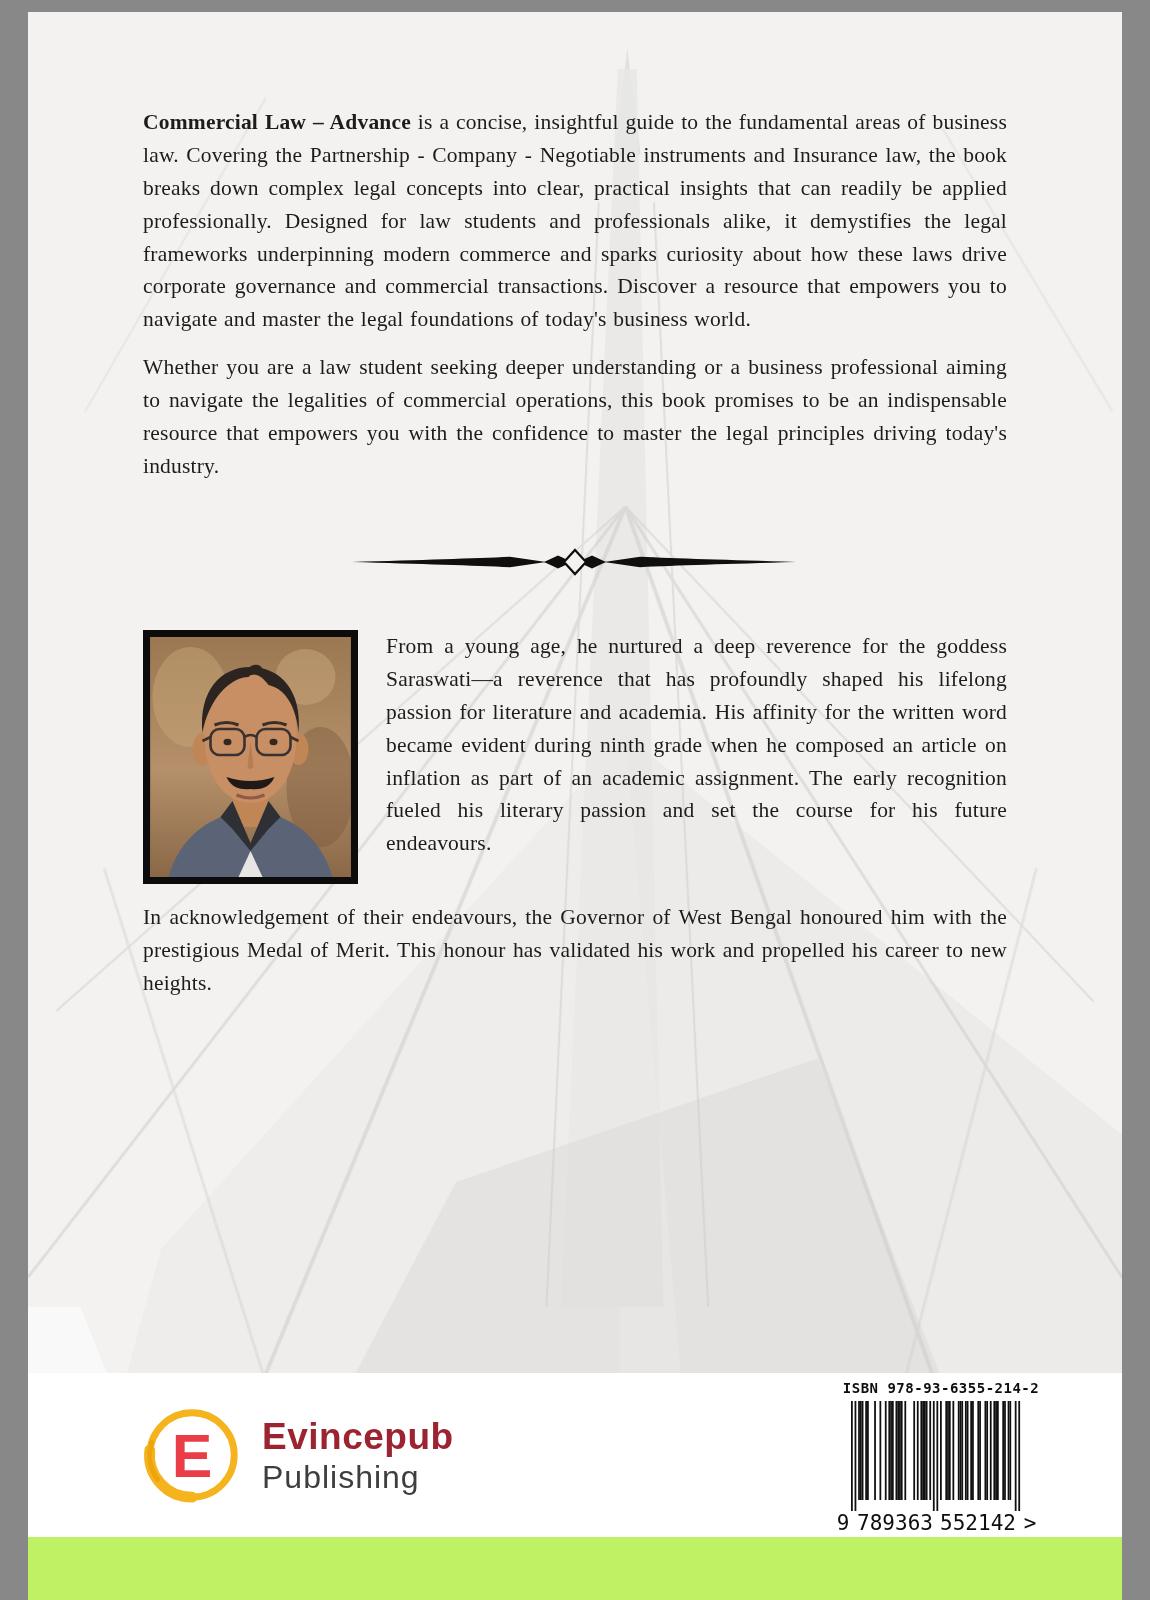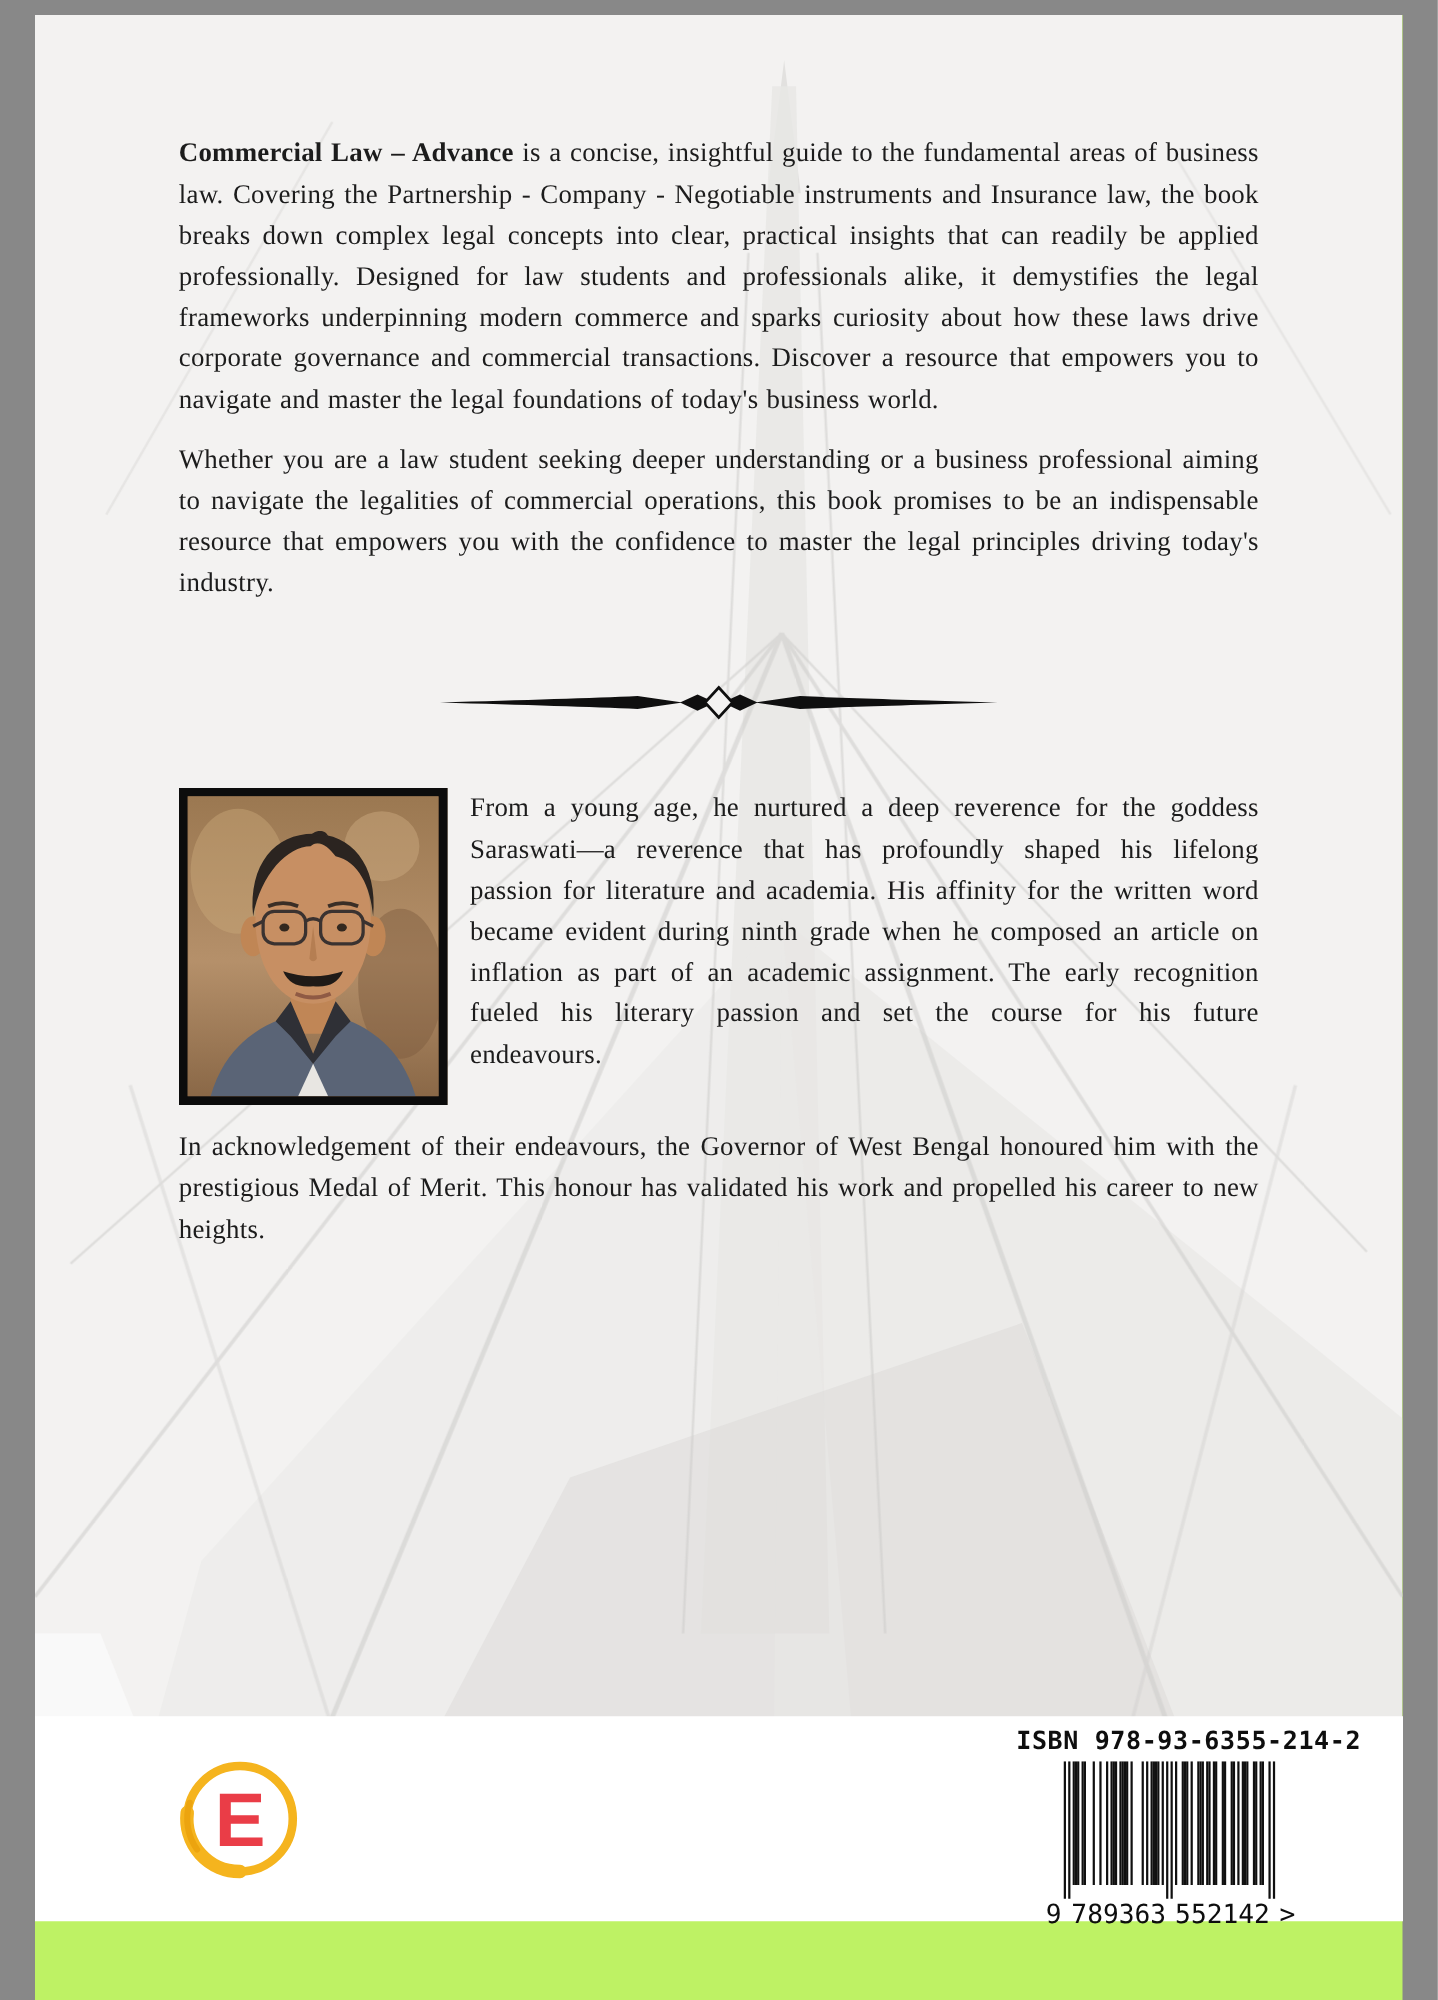--- a/index.html
+++ b/index.html
@@ -19,21 +19,21 @@
   .synopsis p, .author-flow p{
     font-size:21.5px;line-height:1.53;text-align:justify;
     margin:0 0 15px 0;letter-spacing:.2px;word-spacing:1px;
   }
   .lead{font-weight:bold;}
 
   .divider{position:absolute;left:0;right:0;top:536px;text-align:center;}
   .divider svg{display:inline-block;}
 
   .author-flow{position:absolute;left:115px;right:115px;top:618px;}
-  .author-row{display:flex;gap:18px;align-items:flex-start;justify-content:space-between;}
+  .author-row{display:flex;gap:28px;align-items:flex-start;justify-content:space-between;}
   .photo{
     flex:0 0 auto;width:201px;height:240px;
     border:7px solid #0c0c0c;background:#8a6847;
   }
   .photo svg{display:block;width:100%;height:100%;}
   .bio-first{flex:1 1 auto;}
   .author-flow .after-photo{margin-top:17px;}
   .attribution{
     text-align:right;font-weight:bold;font-size:22.5px;
     margin-top:36px;letter-spacing:.3px;
@@ -47,21 +47,21 @@
     position:absolute;left:110px;top:50%;transform:translateY(-50%);
     display:flex;align-items:center;gap:16px;
   }
   .logo-name{font-family:"Liberation Sans", sans-serif;line-height:1;}
   .logo-name .n1{font-size:37px;font-weight:600;color:#9c2430;letter-spacing:.5px;}
   .logo-name .n2{font-size:32px;font-weight:500;color:#3e3e40;letter-spacing:1px;margin-top:6px;}
 
   .isbn-block{position:absolute;left:785px;top:7px;width:256px;text-align:center;}
   .isbn-label{
     font-family:"DejaVu Sans Mono", monospace;
-    font-size:20px;font-weight:700;color:#0e0e0e;letter-spacing:.5px;
+    font-size:14px;font-weight:700;color:#0e0e0e;letter-spacing:.5px;
     white-space:nowrap;
   }
   .isbn-block svg{display:block;margin:5px auto 0;}
   #barcode-bars rect{fill:#101010;}
   .bc-digit{
     font-family:"DejaVu Sans Mono", monospace;
     font-size:21px;font-weight:500;fill:#0e0e0e;
   }
 </style>
 </head>
@@ -175,20 +175,24 @@
 
   <div class="band">
 
     <div class="logo">
       <svg width="108" height="108" viewBox="0 0 110 110" aria-hidden="true">
         <circle cx="55" cy="55" r="43" fill="none" stroke="#f5b41e" stroke-width="7"></circle>
         <path d="M55,98 A43,43 0 0 1 12,50" fill="none" stroke="#f5b41e" stroke-width="11" stroke-linecap="round"></path>
         <path d="M20,80 A43,43 0 0 1 14,42" fill="none" stroke="#eca40f" stroke-width="5" stroke-linecap="round"></path>
         <text x="55" y="77" text-anchor="middle" font-family="Liberation Sans, sans-serif" font-size="62" font-weight="bold" fill="#ea3d47">E</text>
       </svg>
+      <div class="logo-name">
+        <div class="n1">Evincepub</div>
+        <div class="n2">Publishing</div>
+      </div>
     </div>
 
     <div class="isbn-block">
       <div class="isbn-label">ISBN 978-93-6355-214-2</div>
       <svg id="barcode" width="208" height="132" viewBox="0 0 208 132" aria-hidden="true">
         <g id="barcode-bars">
             <rect x="14.00" y="0" width="1.78" height="110"></rect>
             <rect x="17.56" y="0" width="1.78" height="110"></rect>
             <rect x="21.12" y="0" width="1.78" height="99"></rect>
             <rect x="22.90" y="0" width="1.78" height="99"></rect>

